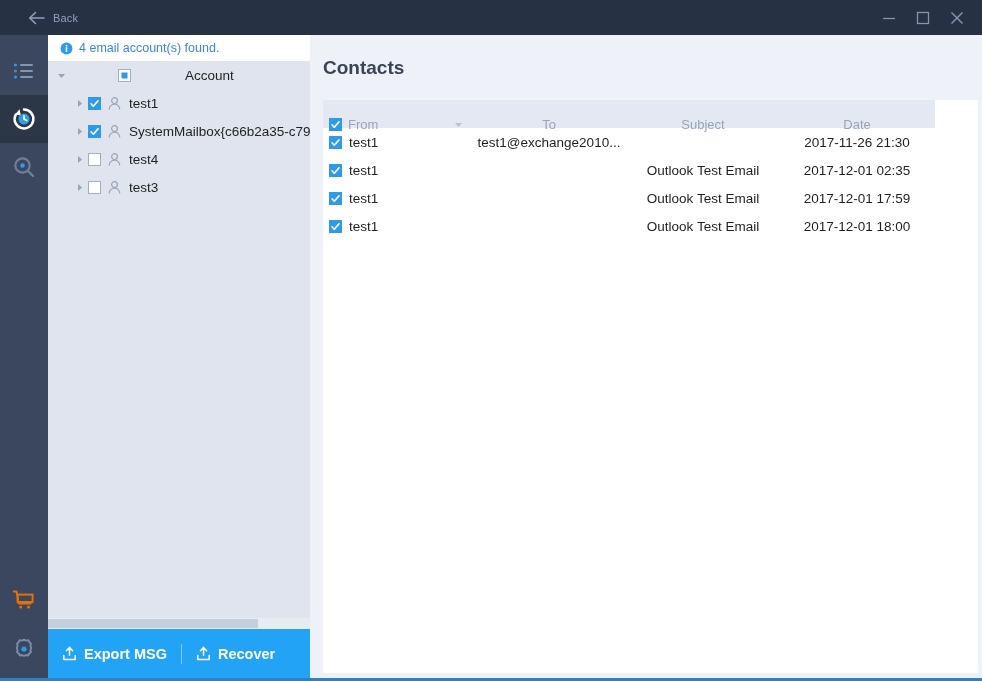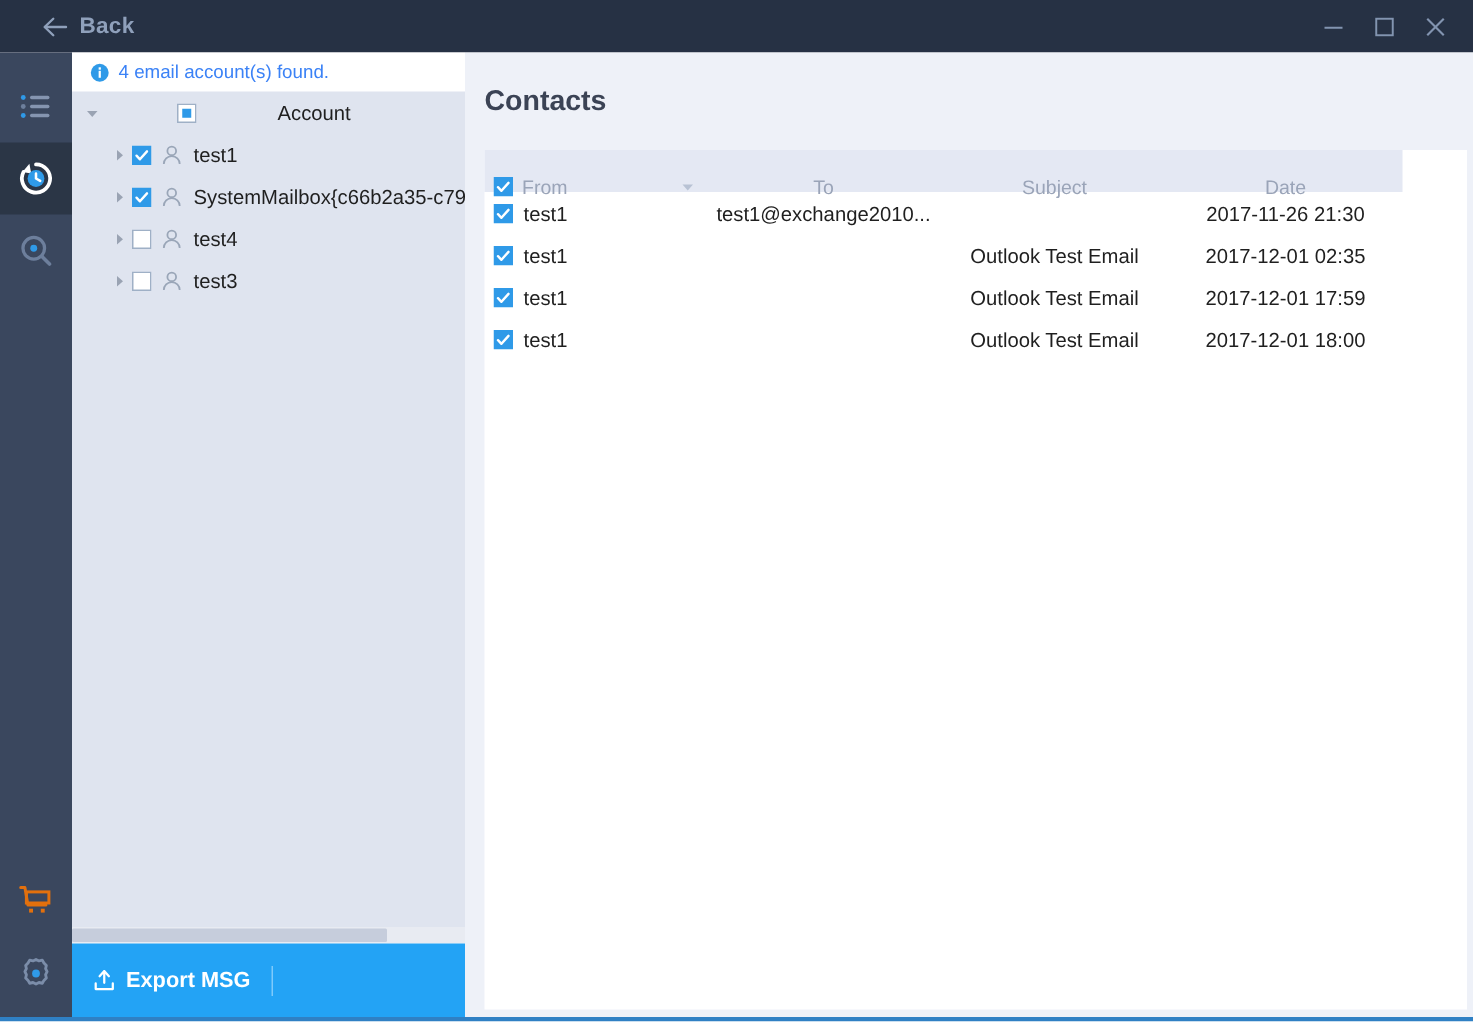--- a/index.html
+++ b/index.html
@@ -24,21 +24,21 @@
     background: #263144;
     display: flex; align-items: center;
   }
   .back-btn {
     display: flex; align-items: center; gap: 7px;
     margin-left: 28px; cursor: pointer;
     color: #7e90ad;
   }
   .back-arrow { width: 18px; height: 16px; display: block; }
   .back-label {
-    font-size: 15px; font-weight: bold; color: #8fa0bb;
+    font-size: 11px; font-weight: normal; color: #8fa0bb;
     letter-spacing: .2px;
   }
   .win-controls {
     position: absolute; right: 10px; top: 0;
     height: 35px; display: flex; align-items: center; gap: 4px;
   }
   .win-btn {
     width: 30px; height: 30px;
     display: flex; align-items: center; justify-content: center;
     cursor: pointer;
@@ -351,20 +351,27 @@
 
   <div class="actionbar">
     <div class="act-btn">
       <svg class="up-icon" viewBox="0 0 15 15">
         <path d="M7.5 1.4 L4.4 4.8 M7.5 1.4 L10.6 4.8 M7.5 1.4 L7.5 9.2" fill="none" stroke="#ffffff" stroke-width="1.5" stroke-linecap="round"></path>
         <path d="M1.8 9.6 L1.8 13.4 L13.2 13.4 L13.2 9.6" fill="none" stroke="#ffffff" stroke-width="1.5" stroke-linecap="round" stroke-linejoin="round"></path>
       </svg>
       <span>Export MSG</span>
     </div>
     <div class="act-sep"></div>
+    <div class="act-btn">
+      <svg class="up-icon" viewBox="0 0 15 15">
+        <path d="M7.5 1.4 L4.4 4.8 M7.5 1.4 L10.6 4.8 M7.5 1.4 L7.5 9.2" fill="none" stroke="#ffffff" stroke-width="1.5" stroke-linecap="round"></path>
+        <path d="M1.8 9.6 L1.8 13.4 L13.2 13.4 L13.2 9.6" fill="none" stroke="#ffffff" stroke-width="1.5" stroke-linecap="round" stroke-linejoin="round"></path>
+      </svg>
+      <span>Recover</span>
+    </div>
   </div>
 
   <div class="content">
     <div class="content-title">Contacts</div>
 
     <div class="table-wrap">
 
       <div class="thead">
         <div class="th th-from">
           <svg width="13" height="13" viewBox="0 0 13 13">

